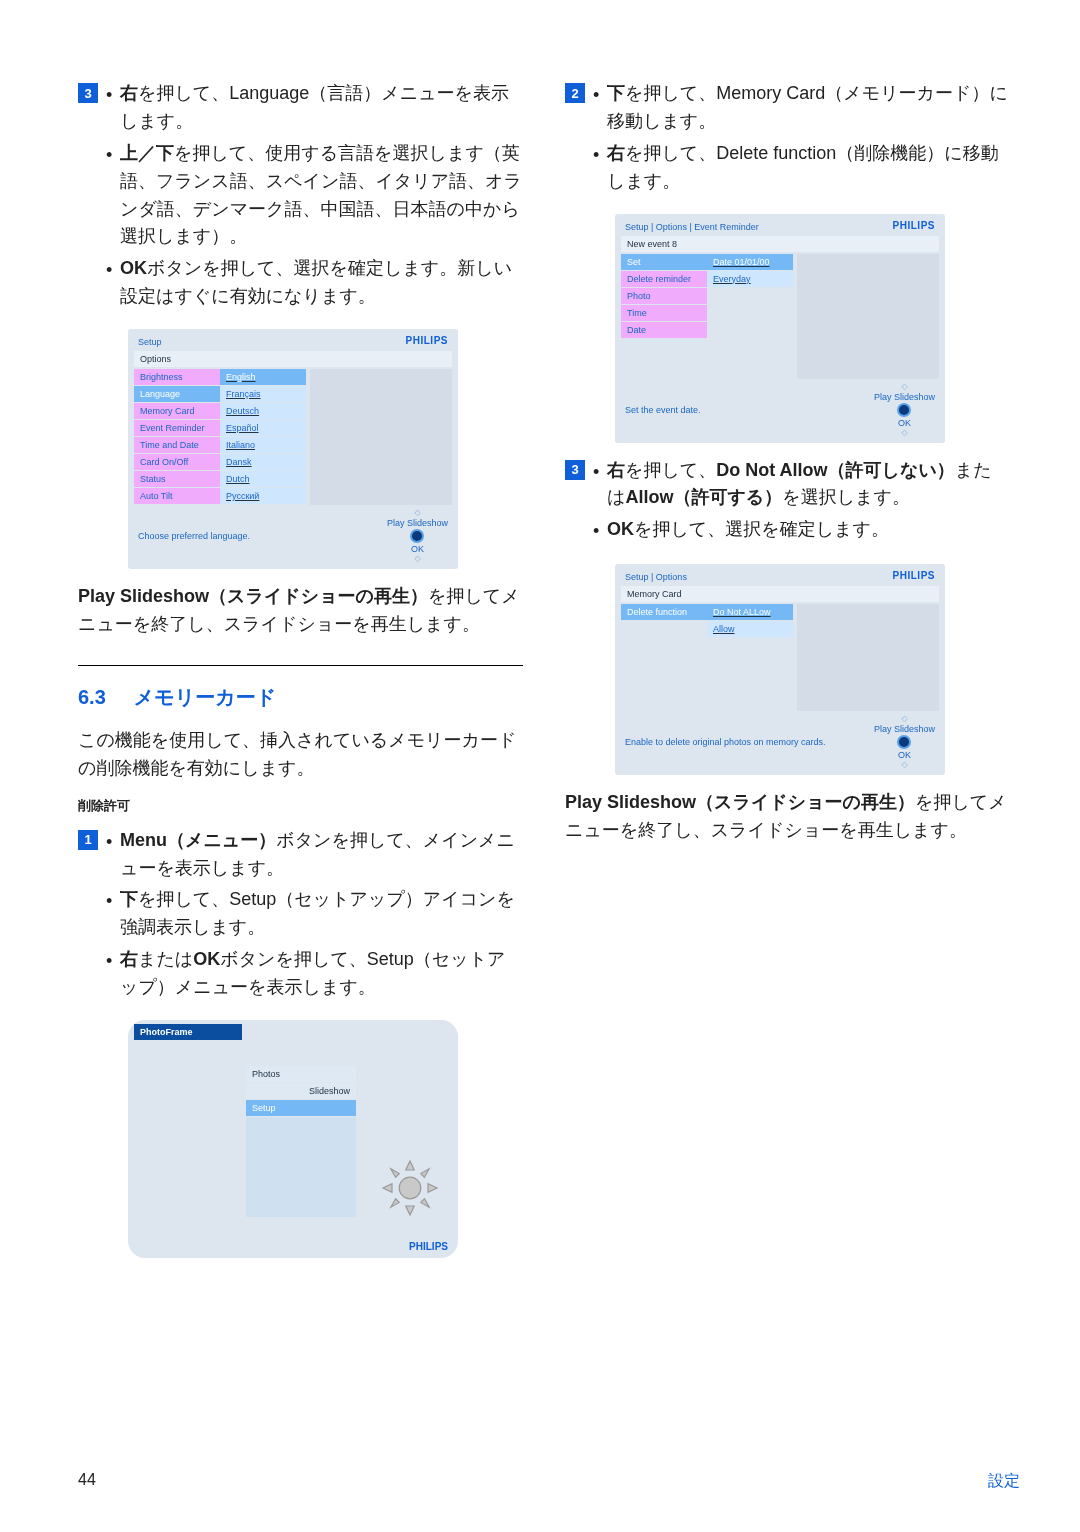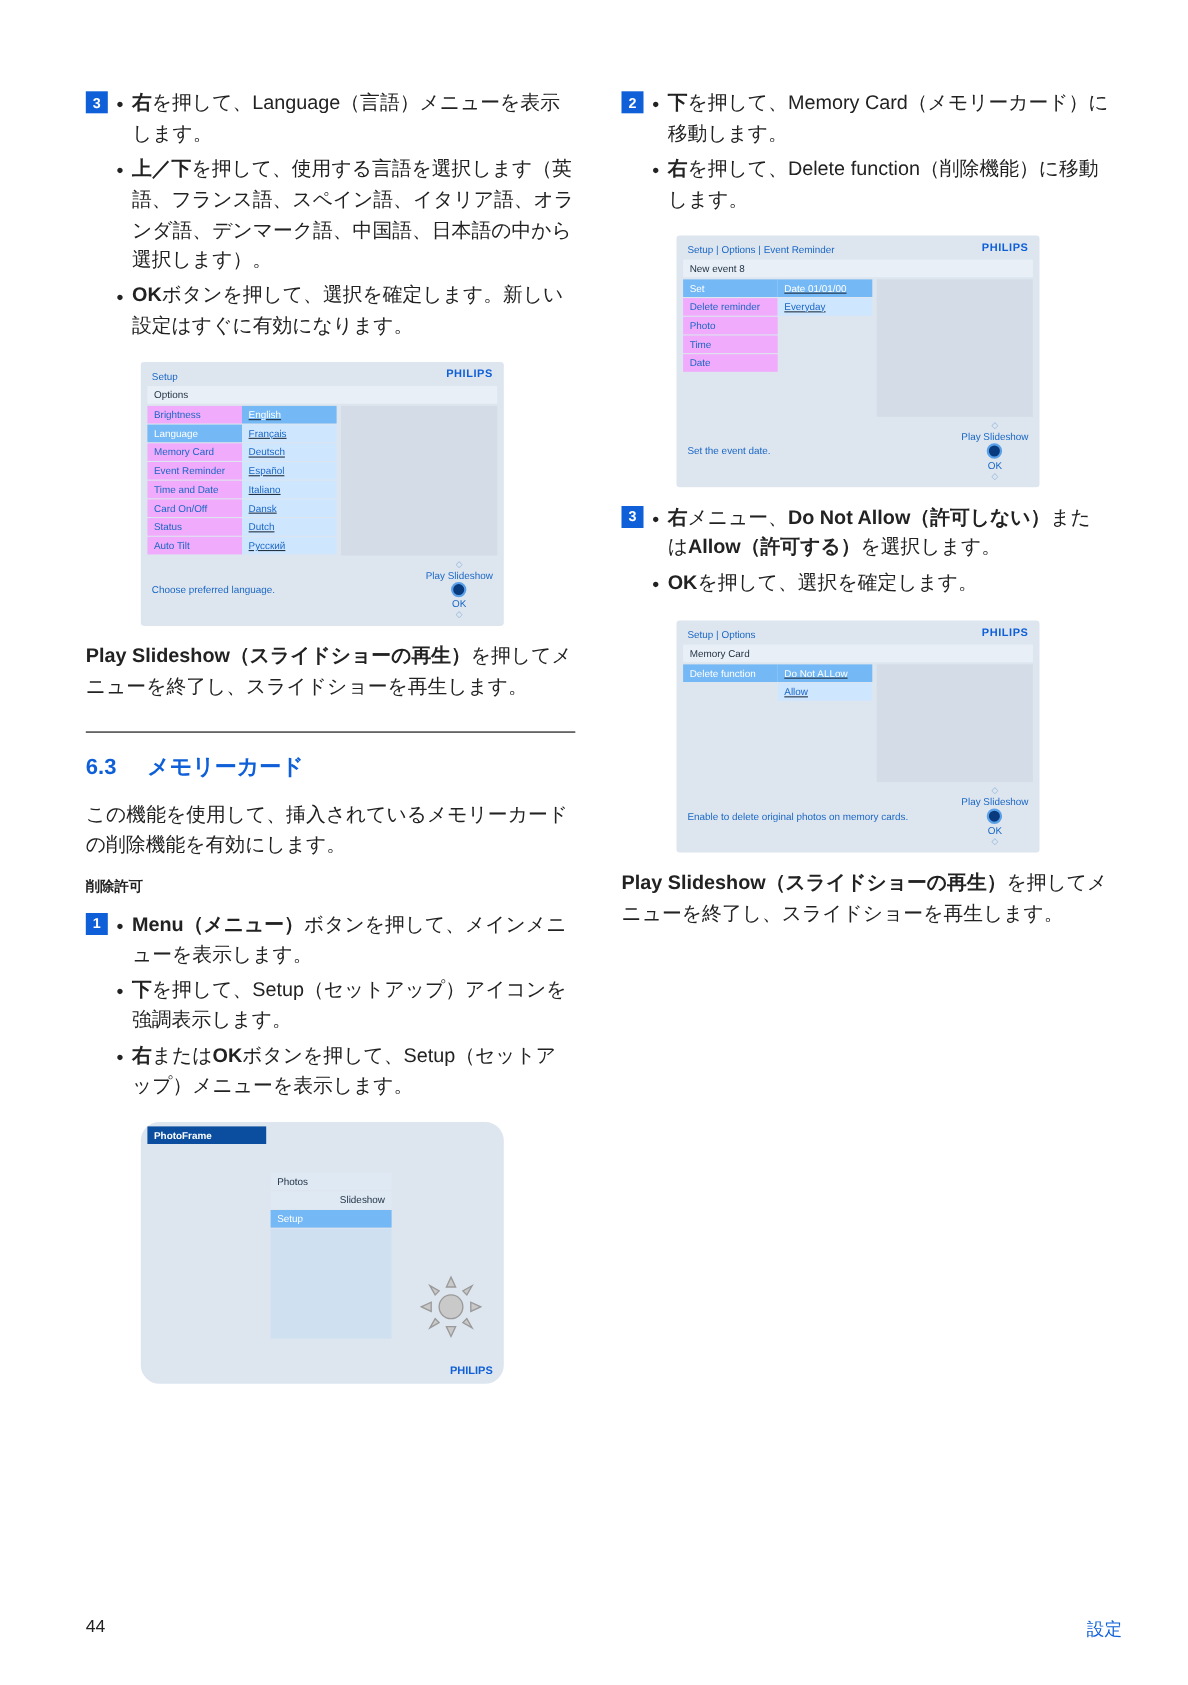--- a/index.html
+++ b/index.html
@@ -273,21 +273,21 @@
       </div>
     </div>
 
     <div class="block">
       <div class="step">
         <div class="step-num">3</div>
         <div class="step-body">
           <div class="bul">
               <span class="dot">•</span>
               <span class="txt">
-            <b>右</b><span>メニュー、</span><b>Do Not Allow（許可しない）</b><span>または</span><b>Allow（許可する）</b><span>を選択します。</span>
+            <b>右</b><span>を押して、</span><b>Do Not Allow（許可しない）</b><span>または</span><b>Allow（許可する）</b><span>を選択します。</span>
           </span>
             </div>
           <div class="bul">
               <span class="dot">•</span>
               <span class="txt">
             <b>OK</b><span>を押して、選択を確定します。</span>
           </span>
             </div>
         </div>
       </div>

